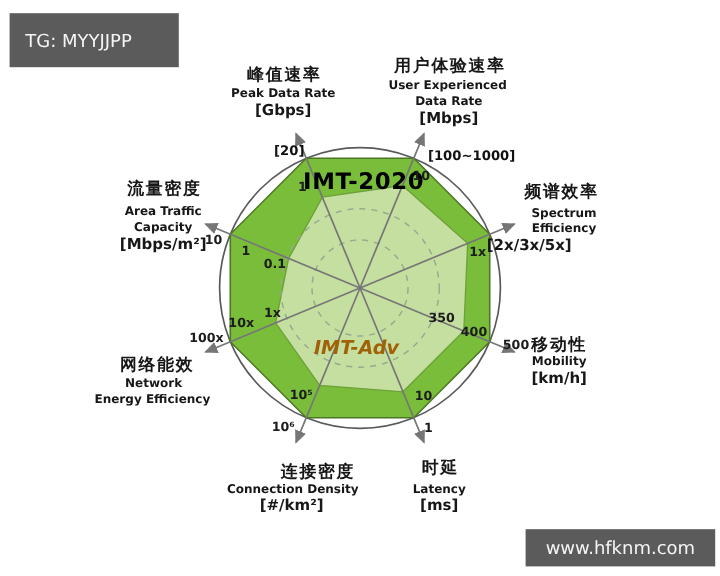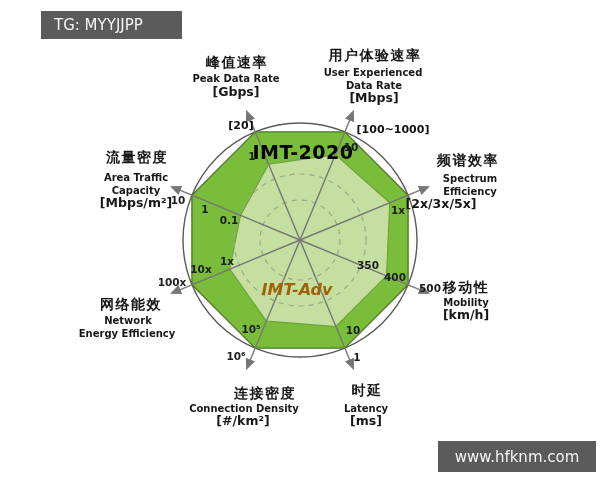--- a/index.html
+++ b/index.html
@@ -18,21 +18,21 @@
   .en{font-size:10px;text-align:right;}
   .unit{font-size:12.5px;}
   .tick{font-size:10.5px;font-weight:bold;color:#1d1d1d;}
   .tick-br{font-size:11px;font-weight:bold;color:#111;}
   .series-outer{font-size:19px;letter-spacing:.5px;color:#000000;}
   .series-inner{font-size:16px;color:#a16207;font-style:italic;}
   .badge{
     position:absolute;background:#5b5b5b;color:#f5f5f5;
     font-size:15px;display:flex;align-items:center;
   }
-  #tg-box{left:8px;top:11px;width:128px;height:28px;padding-left:13px;margin-left:33px;}
+  #tg-box{left:8px;top:11px;width:128px;height:45px;padding-left:13px;}
   #url-box{left:438px;top:441px;width:158px;height:31px;justify-content:center;}
 </style>
 </head>
 <body>
 
 <div id="stage">
 
   <svg width="600" height="480" viewBox="0 0 600 480">
     <defs>
       <marker id="arrow" markerWidth="9" markerHeight="8" refX="7" refY="3.5" orient="auto">

